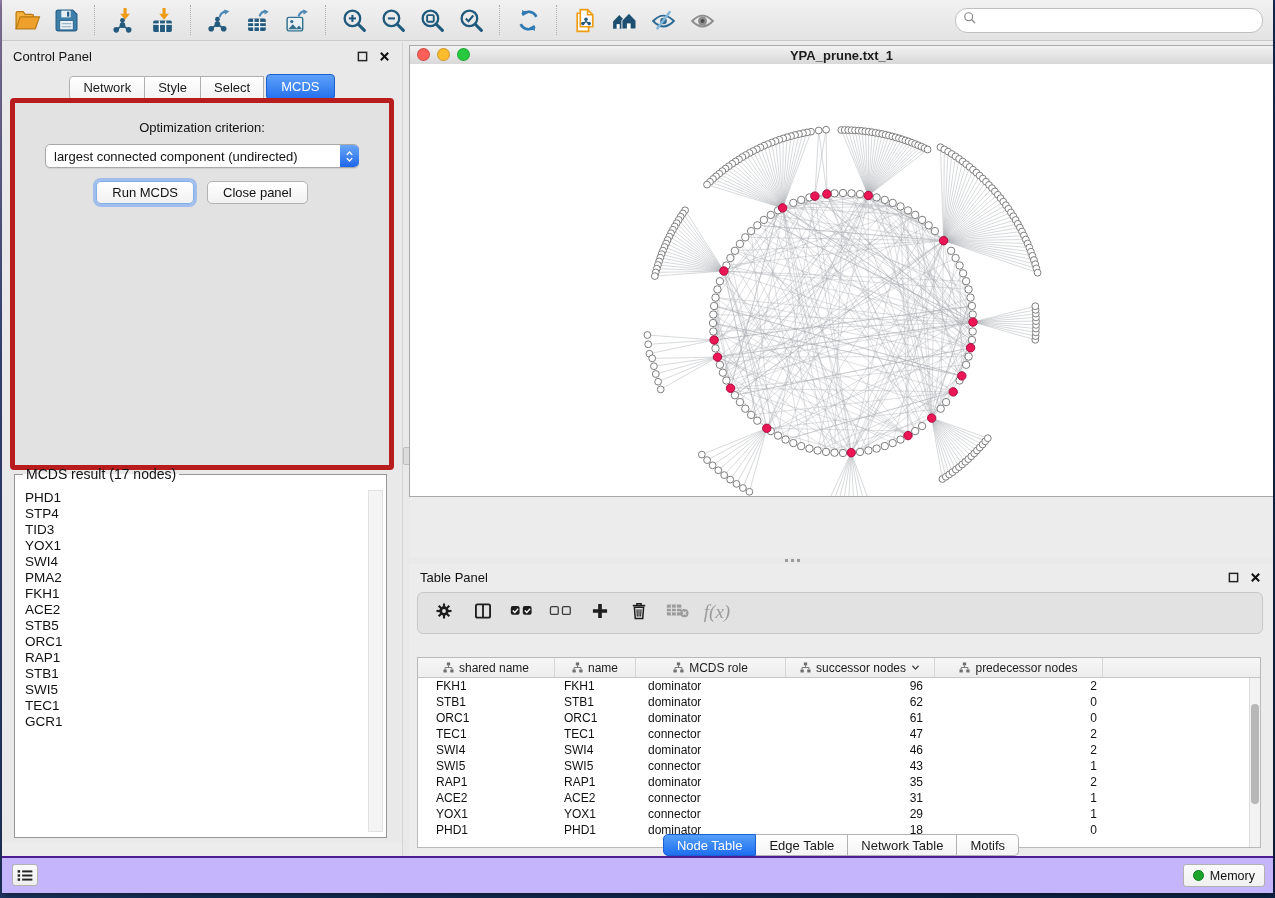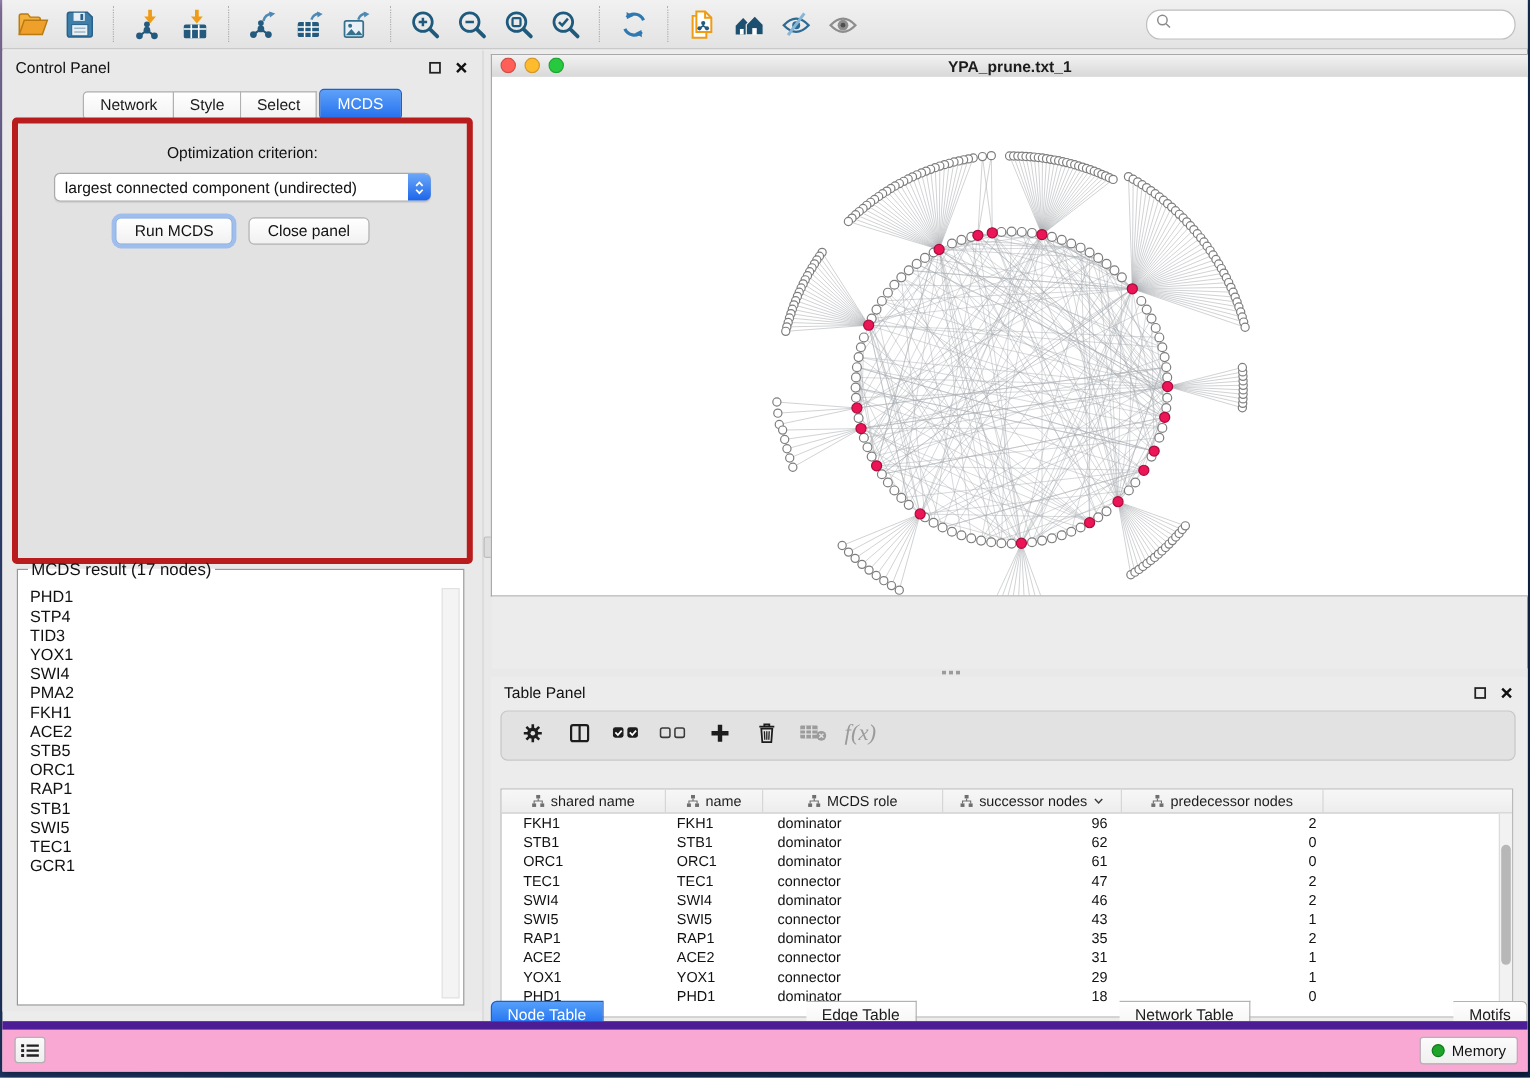--- a/index.html
+++ b/index.html
@@ -87,29 +87,29 @@
   .th:last-child{border-right:none;}
   .th svg.tree{width:11px;height:11px;flex:none;}
   .th svg.sort{width:9px;height:7px;flex:none;}
   .tbody{position:absolute;left:0;right:11px;top:20px;bottom:0;}
   .tr{display:grid;grid-template-columns:137px 81px 150px 149px 168px 1fr;height:16px;cursor:default;}
   .td{font-size:12px;color:#111;line-height:16px;white-space:nowrap;overflow:hidden;}
   .td.c0{padding-left:18px;} .td.c1{padding-left:9px;} .td.c2{padding-left:12px;}
   .td.c3{text-align:right;padding-right:12px;} .td.c4{text-align:right;padding-right:6px;}
   .tscroll{position:absolute;right:0;top:20px;bottom:0;width:11px;background:#f2f2f2;border-left:1px solid #dcdcdc;box-sizing:border-box;}
   .tscroll .thumb{position:absolute;left:1px;right:1px;top:26px;height:100px;background:#b7b7b7;border-radius:5px;}
-  #tp-tabs{position:absolute;left:0;right:0;bottom:2px;height:22px;display:flex;justify-content:space-between;align-items:center;}
+  #tp-tabs{position:absolute;left:0;right:0;bottom:2px;height:22px;display:flex;justify-content:center;align-items:center;}
   .tp-tab{font-size:13px;color:#1a1a1a;background:linear-gradient(#ffffff,#f4f4f4);border:1px solid #b2b2b2;border-left:none;
     height:22px;line-height:22px;padding:0 13px;cursor:pointer;box-sizing:border-box;}
   .tp-tab.first{border-left:1px solid #b2b2b2;border-radius:5px 0 0 5px;}
   .tp-tab.last{border-radius:0 5px 5px 0;}
   .tp-tab.active{background:linear-gradient(#55a0fa,#1e6ef0);color:#fff;border-color:#1d5fd0;border-radius:5px 0 0 5px;}
 
   
-  #status-bar{position:absolute;left:0;right:0;bottom:0;height:35px;background:#f9a8d4;border-top:7px solid #4c1d95;}
+  #status-bar{position:absolute;left:0;right:0;bottom:0;height:35px;background:#c4b5fd;border-top:2px solid #4c1d95;}
   #sb-list{position:absolute;left:10px;top:6px;width:26px;height:22px;background:linear-gradient(#fafafa,#eee);
     border:1px solid #b2b2b2;border-radius:3px;display:flex;align-items:center;justify-content:center;cursor:pointer;padding:0;}
   #sb-list svg{width:18px;height:15px;}
   #sb-memory{position:absolute;right:8px;top:6px;height:23px;background:linear-gradient(#fbfbfb,#f0f0f0);
     border:1px solid #b2b2b2;border-radius:3px;display:flex;align-items:center;gap:6px;padding:0 9px;cursor:pointer;font-family:"Liberation Sans",sans-serif;}
   #sb-memory .dot{width:11px;height:11px;border-radius:50%;background:#1ea32b;border:1px solid #117a1d;box-sizing:border-box;}
   #sb-memory .mem-label{font-size:12.5px;color:#111;}
 </style>
 </head>
 <body>

